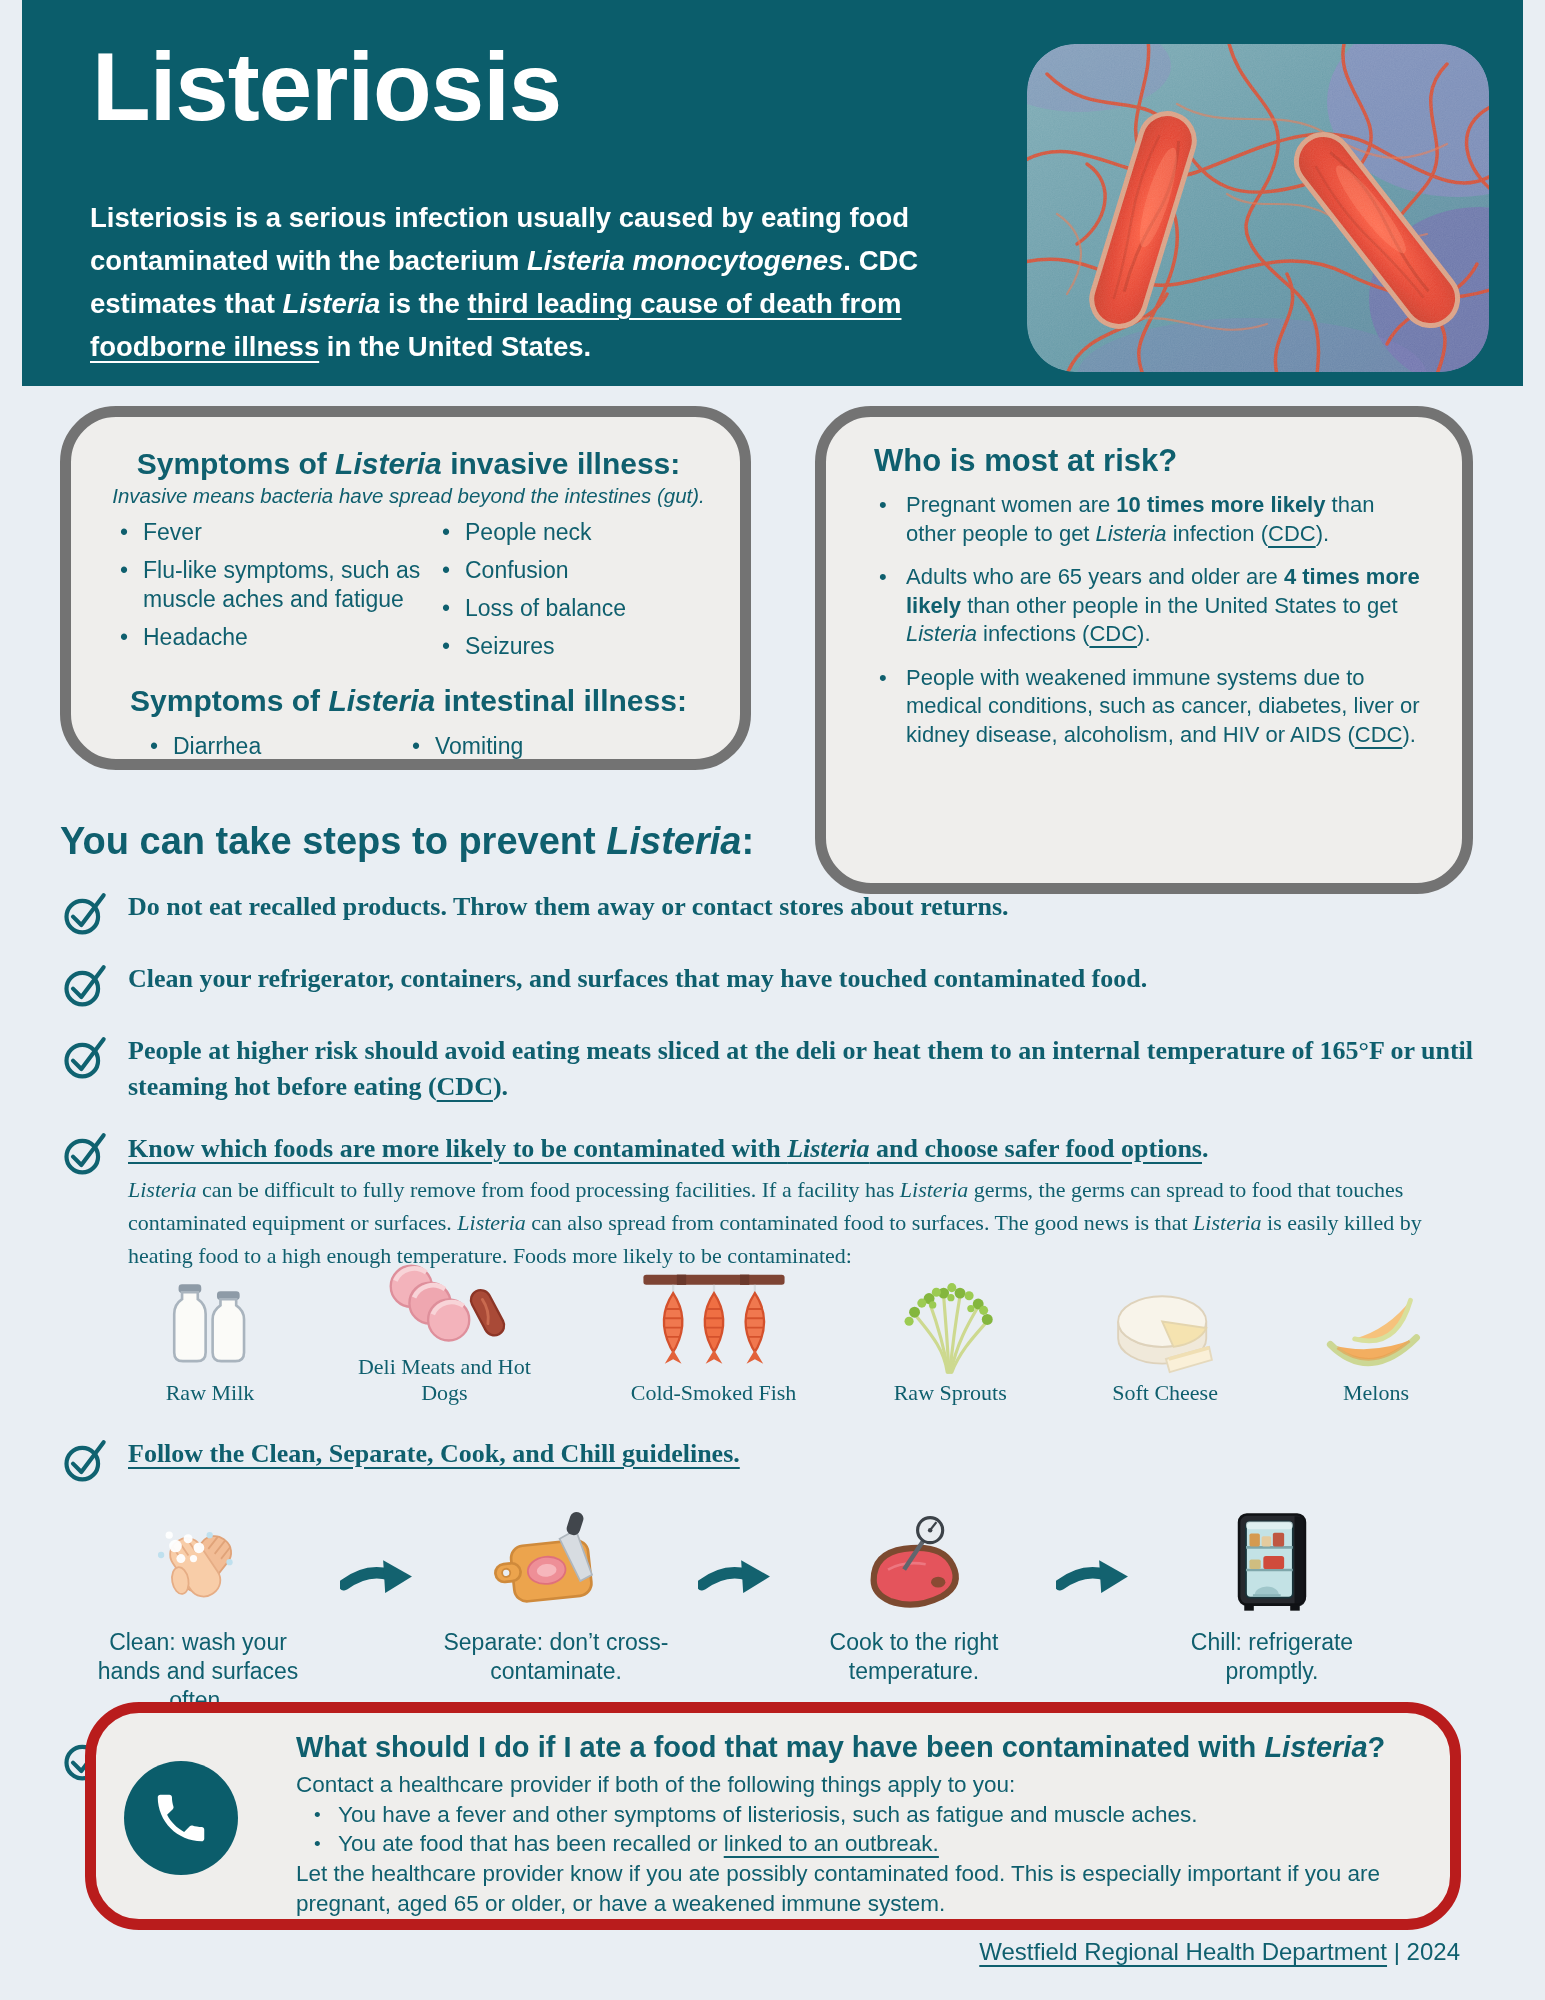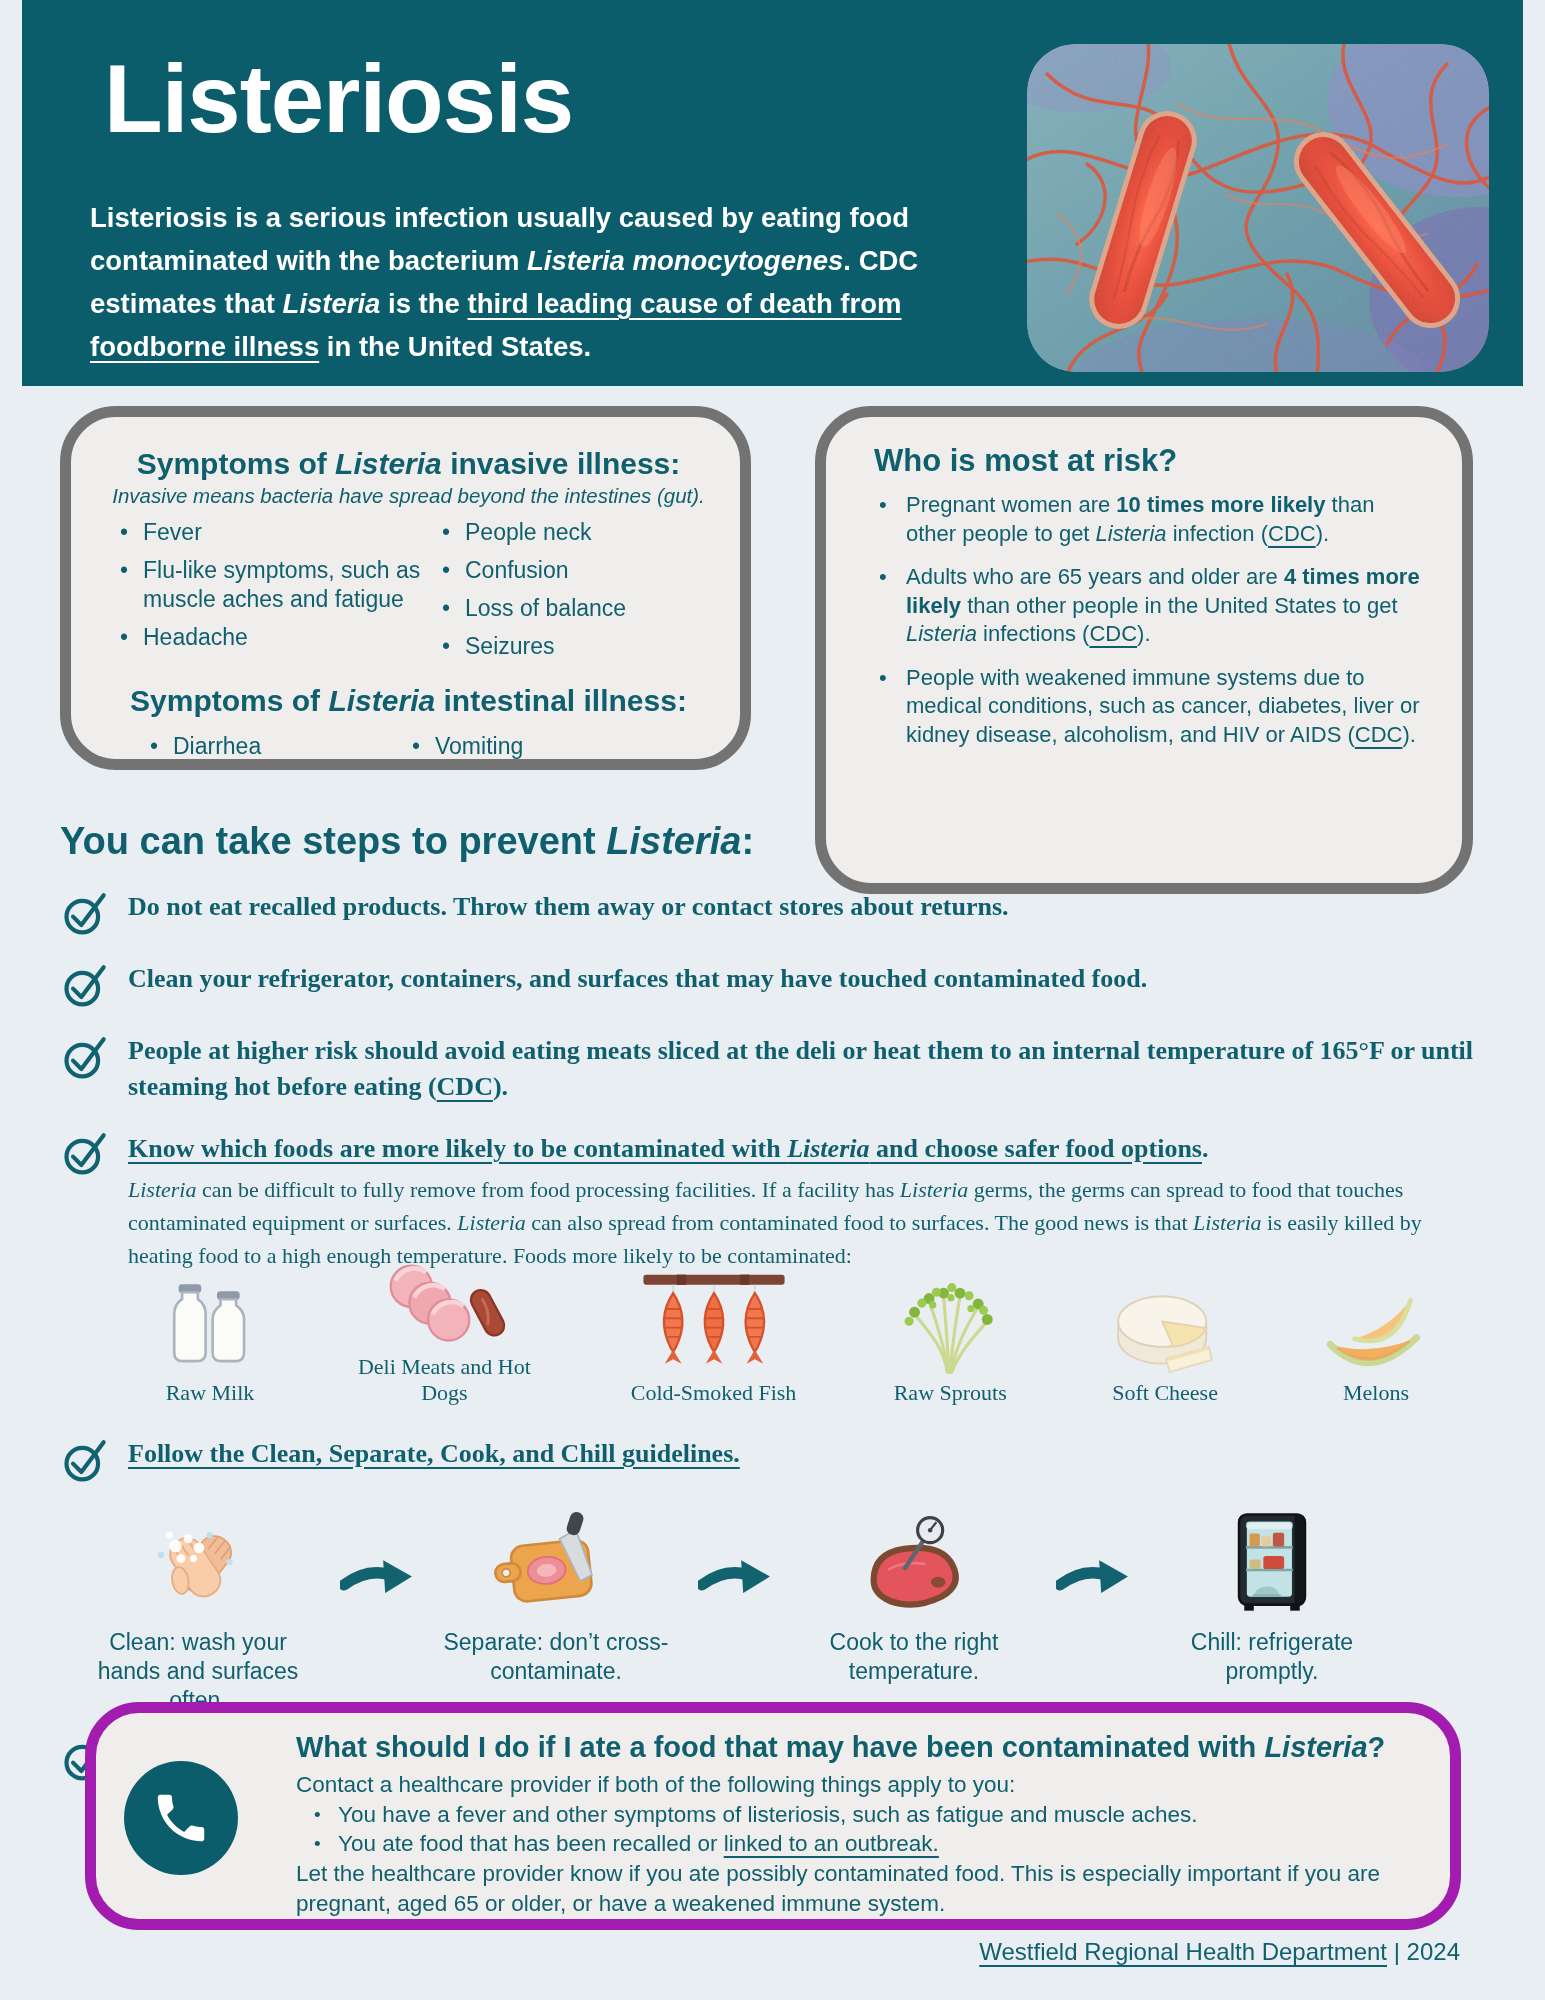--- a/index.html
+++ b/index.html
@@ -1,21 +1,21 @@
 <!DOCTYPE html>
 <html><head>
 <meta charset="utf-8">
 <style>
   * { box-sizing: border-box; }
   body { margin:0; background:#dfe6ea; font-family:"Liberation Sans","DejaVu Sans",sans-serif; }
   .page { position:relative; width:1545px; height:2000px; background:#e9eef3; overflow:hidden; color:#0f5f6e; margin:0 auto; }
 
   
   .hero { position:absolute; left:22px; top:0; width:1501px; height:386px; background:#0b5d6b; color:#fff; }
-  .hero-title { position:absolute; left:66px; top:28px; margin:16px; font-size:96px; font-weight:600; letter-spacing:-1px; }
+  .hero-title { position:absolute; left:66px; top:28px; margin:4px; font-size:96px; font-weight:600; letter-spacing:-1px; }
   .hero-intro { position:absolute; left:68px; top:196px; width:940px; margin:0; font-size:27.5px; font-weight:700; line-height:43px; }
   .hero-img { position:absolute; left:1005px; top:44px; width:462px; height:328px; border-radius:48px; overflow:hidden; }
   .hero-img svg { display:block; }
 
   
   .boxes { position:absolute; left:60px; top:406px; display:flex; gap:64px; }
   .box { background:#efeeec; border:11px solid #737373; border-radius:56px; }
   .symptoms-box { width:691px; height:364px; padding:30px 34px 0 40px; }
   .risk-box { width:658px; height:488px; padding:26px 40px 0 48px; }
   .box-title { margin:0; font-size:30px; font-weight:700; }
@@ -50,21 +50,21 @@
   .food-label { font-size:22px; line-height:26px; text-align:center; margin-top:6px; max-width:185px; }
 
   .guide-row { display:flex; align-items:flex-start; margin:4px 0 0 10px; }
   .guide-step { width:256px; display:flex; flex-direction:column; align-items:center; }
   .guide-icon-wrap { height:112px; display:flex; align-items:flex-end; justify-content:center; }
   .guide-caption { font-size:23px; line-height:29px; text-align:center; margin-top:10px; max-width:236px; }
   .guide-arrow { width:74px; flex:none; margin:48px 14px 0; }
   .last-row { margin-top:18px; }
 
   
-  .contact { position:absolute; left:85px; top:1702px; width:1376px; height:228px; background:#efeeec; border:11px solid #a21caf; border-radius:54px; padding:18px 28px 0 200px; }
+  .contact { position:absolute; left:85px; top:1702px; width:1376px; height:228px; background:#efeeec; border:11px solid #b91c1c; border-radius:54px; padding:18px 28px 0 200px; }
   .phone-badge { position:absolute; left:28px; top:48px; width:114px; height:114px; border-radius:50%; background:#0b5d6b; display:flex; align-items:center; justify-content:center; }
   .contact-title { margin:0 0 6px; font-size:29px; font-weight:600; }
   .contact-line { margin:0; font-size:22.5px; line-height:29px; font-weight:500; }
   ul.contact-list { list-style:none; margin:1px 0; padding:0; }
   ul.contact-list li { position:relative; padding-left:42px; font-size:22.5px; line-height:29px; font-weight:500; }
   ul.contact-list li::before { content:"•"; position:absolute; left:18px; font-size:19px; }
   .contact-outro { margin:1px 0 0; font-size:22.5px; line-height:30px; font-weight:500; max-width:1130px; }
 
   
   .footer { position:absolute; right:85px; top:1938px; font-size:24px; font-weight:500; }

